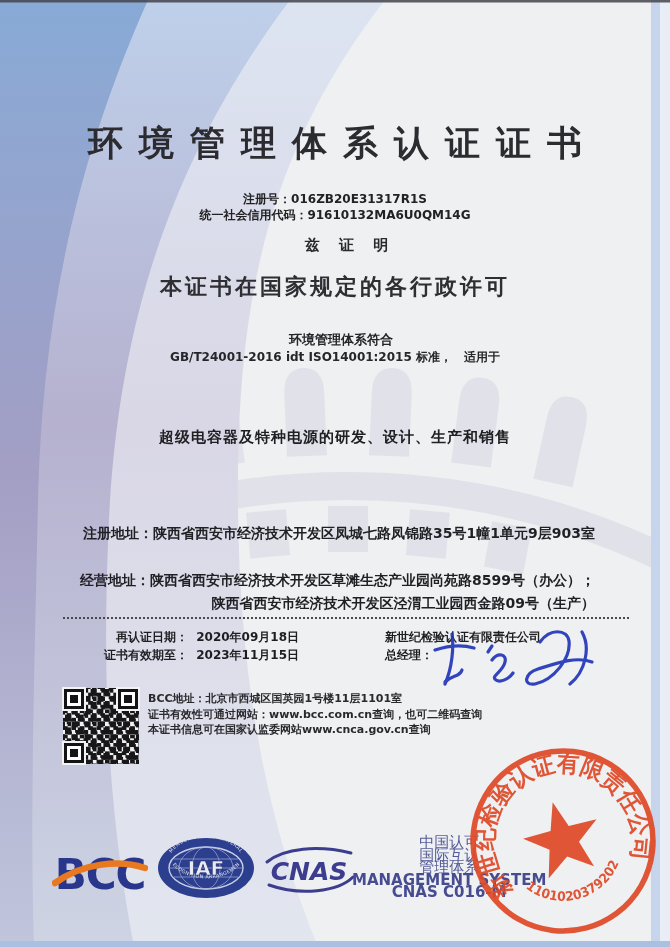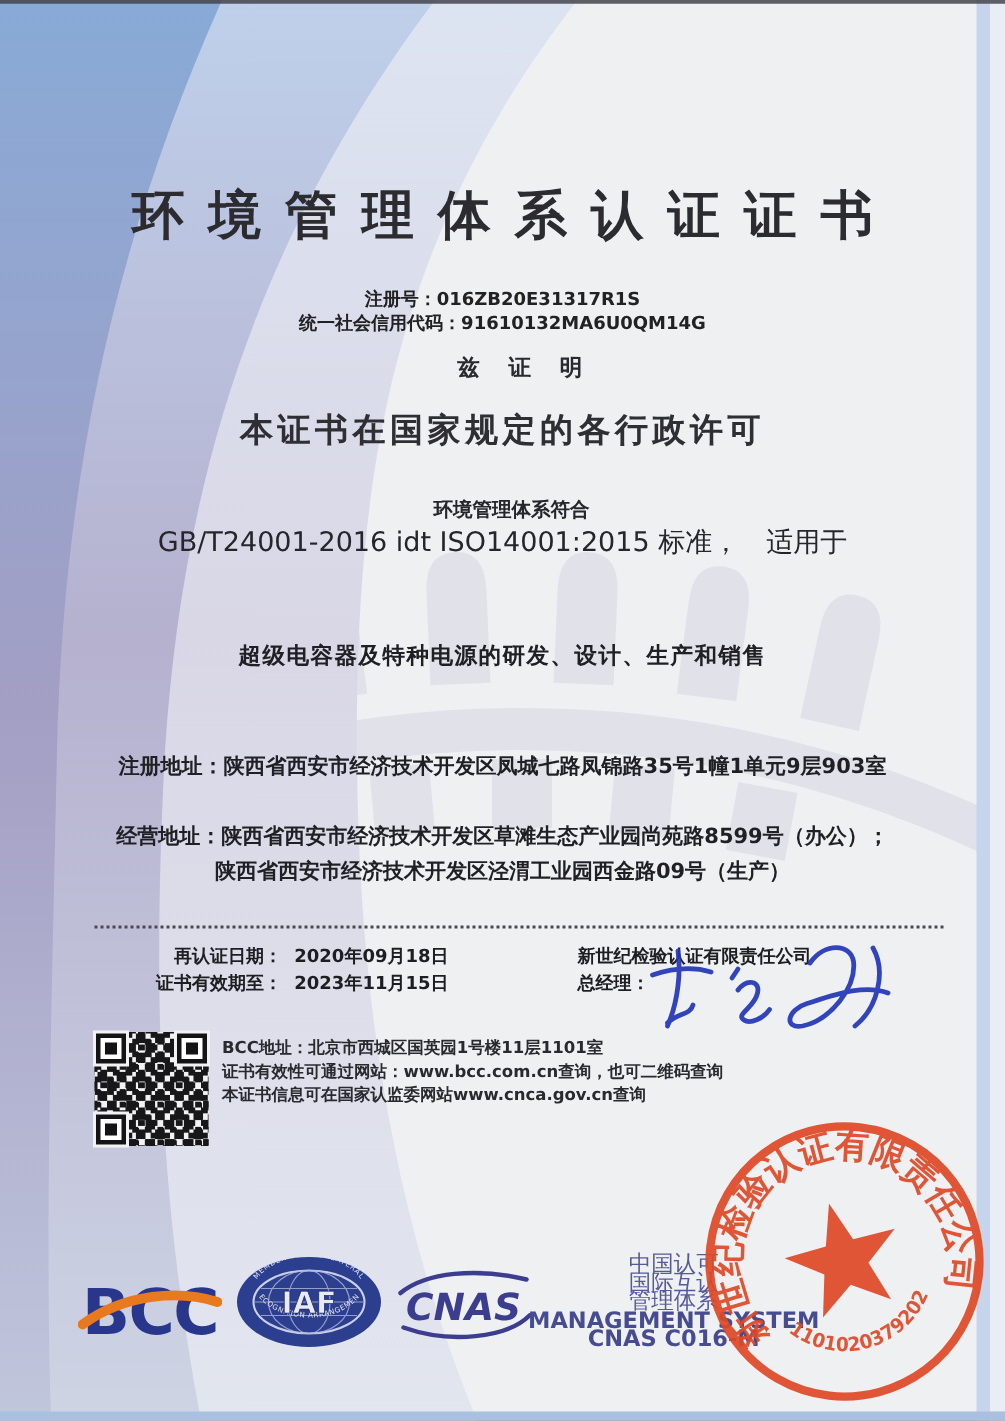--- a/index.html
+++ b/index.html
@@ -14,24 +14,24 @@
   .content{position:absolute;inset:0;z-index:2;}
   .ctr{left:0;right:0;text-align:center;}
   .title{top:120px;font-family:"DejaVu Serif","Liberation Serif",serif;
     font-size:35px;font-weight:700;letter-spacing:16px;text-indent:16px;color:#2b2b30;}
   .regline{top:191px;font-size:12px;font-weight:700;color:#222;}
   .creditline{top:207px;font-size:12px;font-weight:700;color:#222;}
   .certify{top:236px;font-size:15px;font-weight:700;letter-spacing:7px;text-indent:7px;color:#2a2a2e;margin-left:23px;}
   .company{top:272px;font-family:"DejaVu Serif","Liberation Serif",serif;
     font-size:22px;font-weight:600;letter-spacing:3px;color:#2e2e33;}
   .sysline{top:331px;font-size:13px;font-weight:700;padding-left:12px;}
-  .stdline{top:349px;font-size:18px;font-weight:400;}
+  .stdline{top:349px;font-size:12px;font-weight:700;}
   .scope{top:428px;font-size:15px;font-weight:700;letter-spacing:1px;color:#202024;}
-  .addr{left:75px;width:520px;text-align:center;font-size:14px;font-weight:700;
-    line-height:23px;color:#1f1f24;}
+  .addr{left:75px;width:520px;text-align:right;font-size:14px;font-weight:700;
+    line-height:23px;color:#1f1f24;margin-top:22px;}
   .addr1{top:500px;}
   .addr2{top:547px;}
   .divider{top:617px;left:63px;width:566px;border-top:2px dotted #4a4a4e;height:0;}
   .dates{left:70px;top:628px;font-size:12px;font-weight:700;color:#1e1e22;}
   .dates .row{height:18px;line-height:18px;}
   .dates .lab{display:inline-block;width:118px;text-align:right;}
   .dates .val{display:inline-block;margin-left:4px;}
   .issuer-co{left:385px;top:629px;font-size:12px;font-weight:700;color:#1e1e22;}
   .signer{left:385px;top:647px;font-size:12px;font-weight:700;color:#1e1e22;}
   .sig{left:428px;top:620px;}

